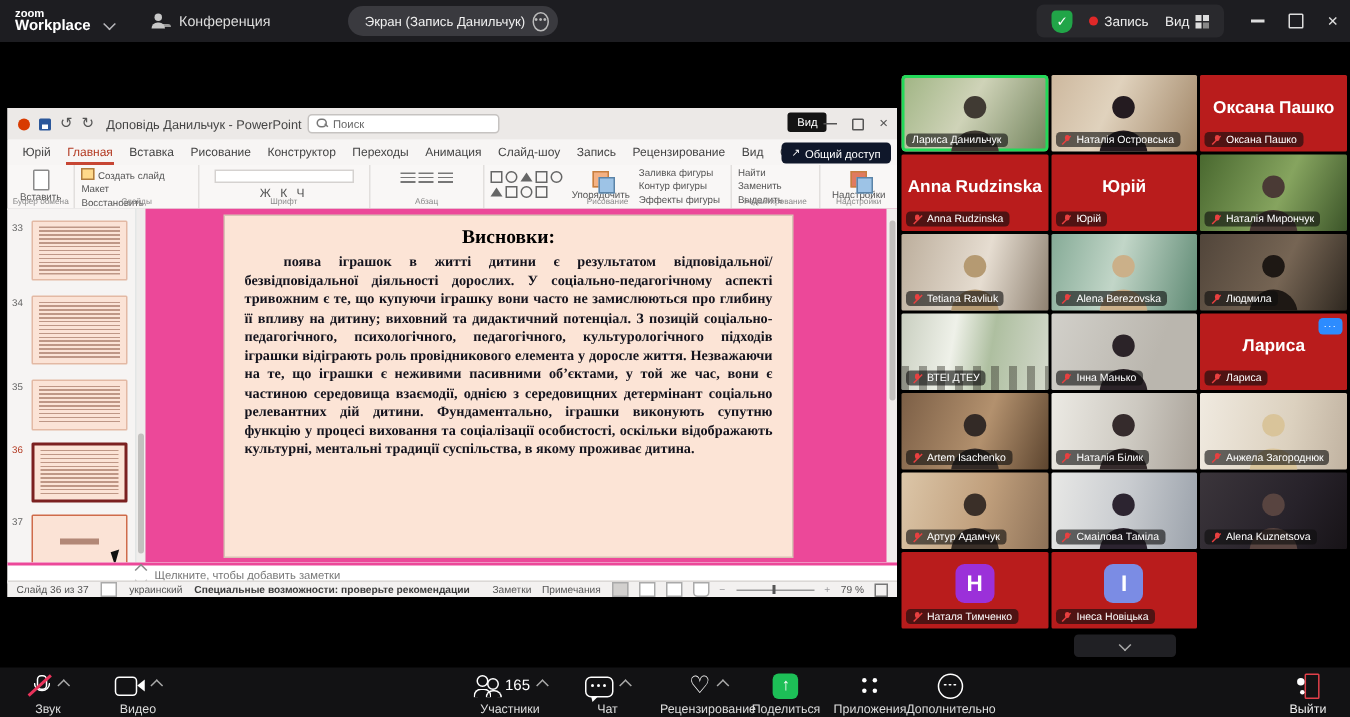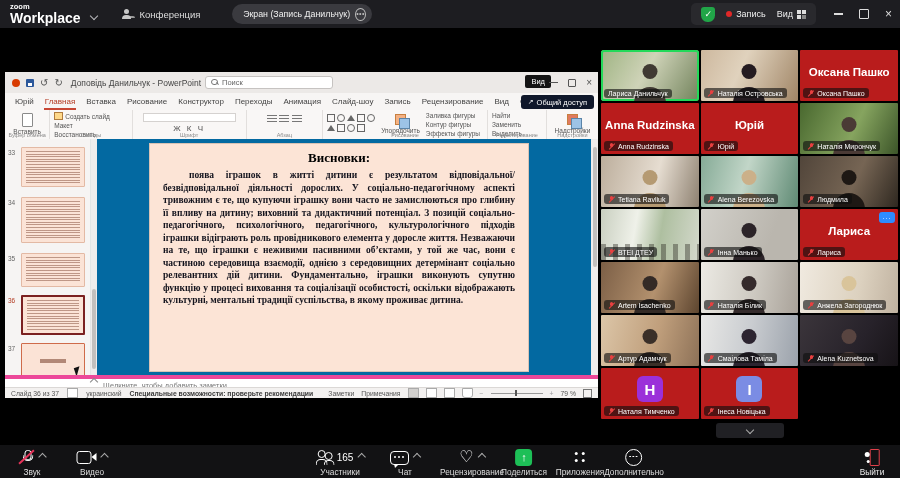--- a/index.html
+++ b/index.html
@@ -3,21 +3,21 @@
 <meta charset="utf-8">
 <style>
   html,body{margin:0;padding:0}
   body{width:900px;height:478px;position:relative;background:#000;overflow:hidden;
        font-family:"Liberation Sans",sans-serif;-webkit-font-smoothing:antialiased}
   
   .topbar{position:absolute;left:0;top:0;width:900px;height:28px;background:#1d1d21;
           display:flex;align-items:center;color:#e8e8e8}
   .logo{display:flex;flex-direction:column;line-height:1;margin-left:10px}
   .logo .l1{font-size:7.5px;color:#fff;font-weight:bold}
-  .logo .l2{font-size:14px;color:#fff;font-weight:bold}
+  .logo .l2{font-size:10px;color:#fff;font-weight:bold}
   .chv{display:inline-block;width:5px;height:5px;border-right:1.3px solid #b9b9bd;border-bottom:1.3px solid #b9b9bd}
   .chv.down{transform:rotate(45deg)}
   .chv.up{transform:rotate(-135deg)}
   .topbar .logo-chv{margin:4px 0 0 10px}
   .meet-tab{display:flex;align-items:center;gap:5px;margin-left:26px;font-size:9.5px;color:#ddd}
   .ppl{position:relative;width:12px;height:10px}
   .ppl::before{content:"";position:absolute;left:1px;top:0;width:5px;height:5px;border-radius:50%;background:#c8c8c8}
   .ppl::after{content:"";position:absolute;left:-1px;bottom:0;width:9px;height:4px;border-radius:4px 4px 0 0;background:#c8c8c8;box-shadow:5px 0 0 -1px #9a9a9a}
   .share-pill{position:absolute;left:232px;top:4px;width:140px;height:20px;background:#3a3a3f;border-radius:10px;
               display:flex;align-items:center;gap:5px;padding:0 6px;box-sizing:border-box}
@@ -85,31 +85,31 @@
   
   .ppt-content{position:absolute;left:0;top:67px;right:0;height:236px;background:#e3e6e6;overflow:hidden}
   .thumb-panel{position:absolute;left:0;top:0;width:85px;height:100%;background:#f6f4f3}
   .thumb{position:absolute;left:16px;width:64px;background:#fbe3d6;border:1px solid #e3b9a4;border-radius:1px;
          box-sizing:border-box;padding:3px 4px}
   .thumb .tl{height:100%;background:repeating-linear-gradient(180deg,rgba(130,75,55,.5) 0 1px,transparent 1px 2.6px)}
   .thumb.sel{border:2px solid #7b2020}
   .tnum{position:absolute;left:3px;font-size:6.5px;color:#666}
   .tscroll{position:absolute;left:86px;top:0;width:6px;height:100%;background:#efedec}
   .tscroll i{position:absolute;left:1px;width:4px;border-radius:2px;background:#c2c0be}
-  .canvas{position:absolute;left:92px;top:0;right:0;height:100%;background:#0369a1}
+  .canvas{position:absolute;left:92px;top:0;right:0;height:100%;background:#ec4899}
   .slide{position:absolute;left:53px;top:5px;width:378px;height:227px;background:#fce4d6;
          box-shadow:0 0 0 1px #d8c2b4;font-family:"Liberation Serif",serif;color:#14141e;
          padding:6px 13px;box-sizing:border-box}
   .slide h1{margin:0 0 3px;font-size:13px;text-align:center;font-weight:bold;color:#000}
   .slide p{margin:0;font-size:9.5px;font-weight:bold;line-height:1.32;text-align:justify;text-indent:26px}
   .cscroll{position:absolute;right:0;top:0;width:7px;height:100%;background:#efedec}
   .cscroll i{position:absolute;left:1.5px;top:8px;width:4px;height:120px;border-radius:2px;background:#c2c0be}
   .cursor{position:absolute;width:0;height:0;border-left:6px solid #111;border-bottom:9px solid transparent;transform:rotate(-18deg)}
   
-  .notes{position:absolute;left:0;top:303px;right:0;height:12px;background:#fff;border-top:4px solid #ec4899;
+  .notes{position:absolute;left:0;top:303px;right:0;height:12px;background:#fff;border-top:2px solid #ec4899;
          display:flex;align-items:center;font-size:7.5px;color:#777}
   .notes .ctl{margin:0 6px 0 86px;display:flex;flex-direction:column;gap:1px}
   .status{position:absolute;left:0;top:315px;right:0;height:11px;background:#f3f1f0;border-top:1px solid #dbd8d6;
           display:flex;align-items:center;font-size:6.8px;color:#555;gap:8px;padding:0 6px;box-sizing:border-box}
   .status .right{margin-left:auto;display:flex;align-items:center;gap:7px}
   .vbtn{width:9px;height:8px;border:1px solid #aaa;background:#fff}
   .vbtn.sel{background:#d2d0ce}
   .zslider{width:52px;height:1px;background:#999;position:relative}
   .zslider::after{content:"";position:absolute;left:24px;top:-2.5px;width:2px;height:6px;background:#555}
   .fit{width:7px;height:7px;border:1px solid #777}

